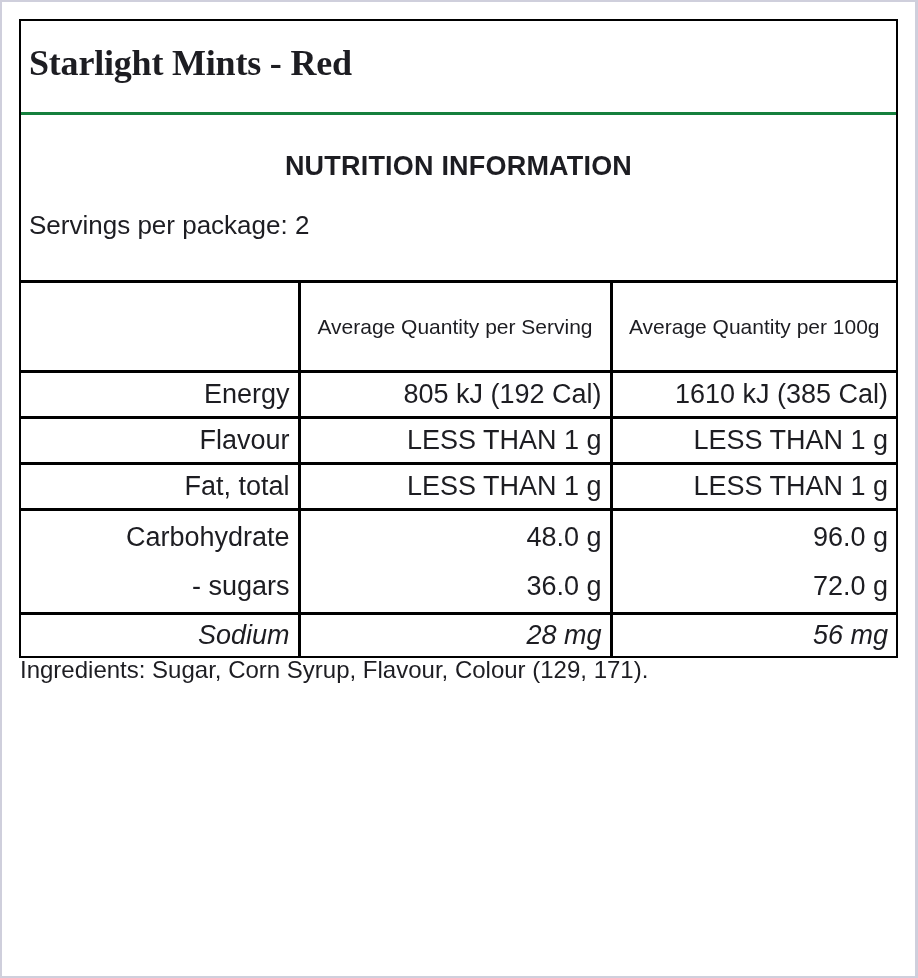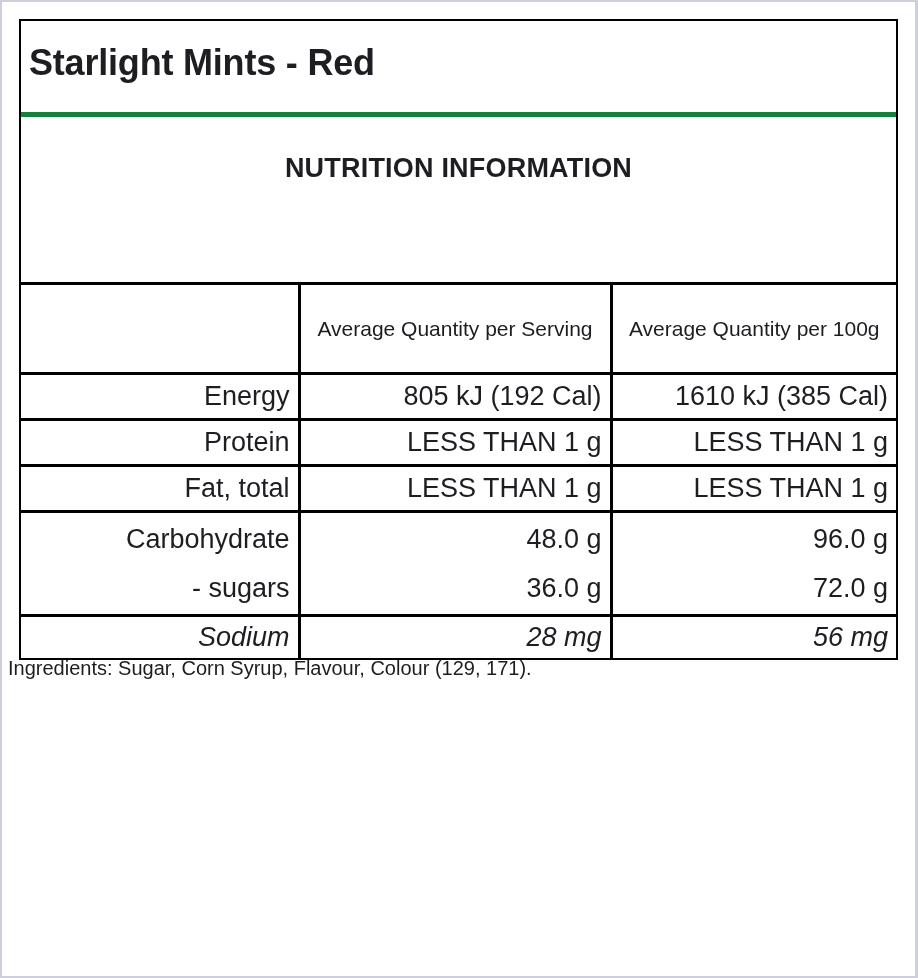--- a/index.html
+++ b/index.html
@@ -18,23 +18,24 @@
     position: absolute;
     left: 17px; top: 17px;
     width: 879px;
     box-sizing: border-box;
     border-left: 2px solid #000;
     border-right: 2px solid #000;
     border-top: 2px solid #000;
   }
   .title-section {
     height: 91px;
-    border-bottom: 5px solid #15803d;
+    border-bottom: 3px solid #15803d;
     box-sizing: content-box;
     position: relative;
+    font-family: Liberation Serif, serif;
   }
   .title {
     position: absolute;
     left: 8px; top: 24px;
     font-size: 36px; font-weight: bold;
     letter-spacing: -0.2px;
     margin: 0;
     line-height: 1;
   }
   .info-section {
@@ -86,36 +87,37 @@
   }
   .vl { border-left: 3px solid #000; }
   tr.row td { height: 43px; border-bottom: 3px solid #000; }
   tr.row.carb td { height: 88px; vertical-align: top; padding-top: 13px; }
   tr.row.last td { height: 41px; border-bottom: 2px solid #000; font-style: italic; }
   .sub-line { display: block; margin-top: 22px; }
   .indent { padding-left: 16px; }
 
   .ingredients {
     position: absolute;
-    left: 6px; top: 656px;
-    font-size: 20px;
+    left: 18px; top: 656px;
+    font-size: 24px;
     line-height: 1;
     white-space: nowrap;
   }
 </style>
 </head>
 <body>
 
 <div class="panel">
   <div class="title-section">
     <h1 class="title">Starlight Mints - Red</h1>
   </div>
 
   <div class="info-section">
     <div class="info-heading">NUTRITION INFORMATION</div>
+    <div class="serv per-pack">Servings per package: 2</div>
   </div>
 
   <table class="nutri">
     <colgroup>
         <col class="c1">
         <col class="c2">
         <col class="c3">
       </colgroup>
     <thead>
       <tr>
@@ -124,21 +126,21 @@
         <th class="col-head vl">Average Quantity per 100g</th>
       </tr>
     </thead>
     <tbody>
       <tr class="row">
         <td>Energy</td>
         <td class="vl">805 kJ (192 Cal)</td>
         <td class="vl">1610 kJ (385 Cal)</td>
       </tr>
       <tr class="row">
-        <td>Protein</td>
+        <td>Flavour</td>
         <td class="vl">LESS THAN 1 g</td>
         <td class="vl">LESS THAN 1 g</td>
       </tr>
       <tr class="row">
         <td>Fat, total</td>
         <td class="vl">LESS THAN 1 g</td>
         <td class="vl">LESS THAN 1 g</td>
       </tr>
       <tr class="row carb">
         <td>

